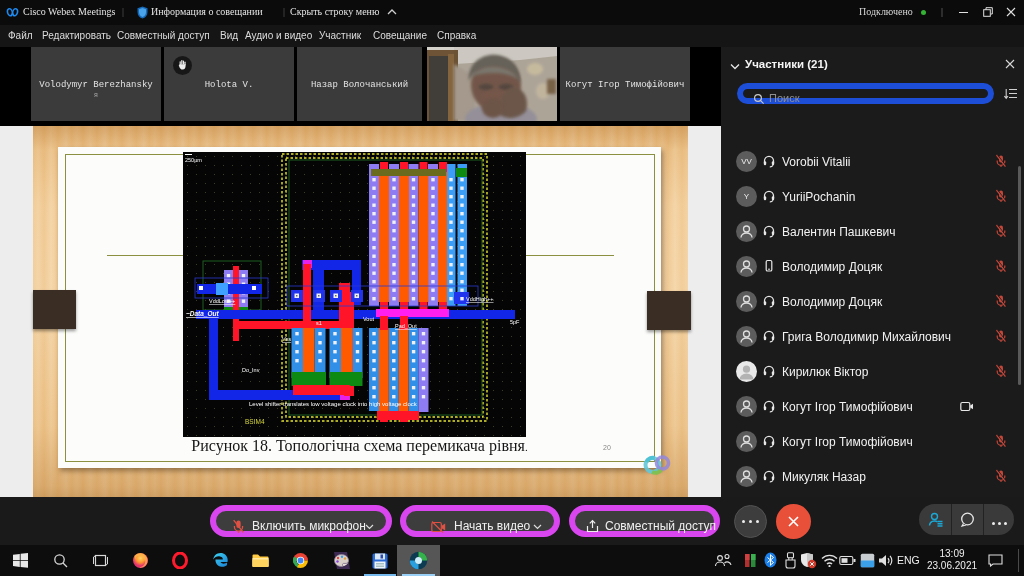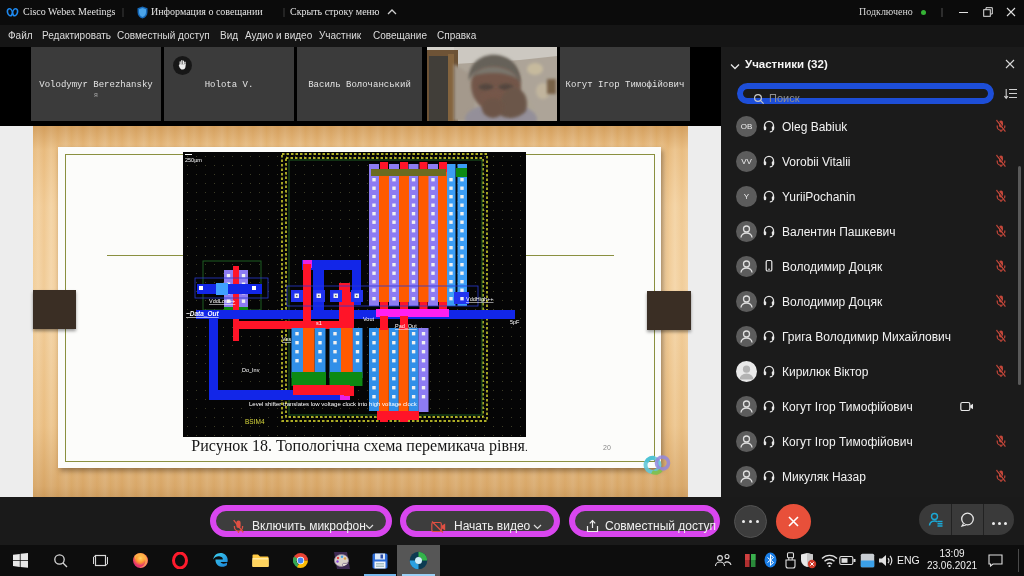--- a/index.html
+++ b/index.html
@@ -106,21 +106,21 @@
         <g fill="#ececec">
           <rect x="1.6" y="2.2" width="1.2" height="4" rx="0.6"></rect>
           <rect x="3.2" y="1.0" width="1.2" height="4.5" rx="0.6"></rect>
           <rect x="4.8" y="1.4" width="1.2" height="4.2" rx="0.6"></rect>
           <rect x="6.4" y="2.6" width="1.2" height="3.5" rx="0.6"></rect>
           <path d="M1.6 5.2 H7.6 V6.5 C7.6 9 6.6 10.6 4.6 10.6 C2.9 10.6 1.9 9.5 1.4 8 L0.9 6.4 Z"></path>
         </g>
       </svg>
     </div>
     <div class="tile" style="left:297px;width:125px">
-      <div class="tname">Василь Волочанський</div>
+      <div class="tname">Назар Волочанський</div>
     </div>
     <div class="tile" style="left:427px;width:130px;overflow:hidden">
       <svg width="130" height="74" viewBox="0 0 130 74" preserveAspectRatio="none">
         <defs>
           <filter id="vb" x="-30%" y="-30%" width="160%" height="160%">
             <feGaussianBlur stdDeviation="1.8"></feGaussianBlur>
           </filter>
         </defs>
         <rect x="0" y="0" width="130" height="74" fill="#b3ab9f"></rect>
         <path d="M0 0 H130 V9 L93 13 L28 17 L0 7 Z" fill="#d4d1ca"></path>
@@ -445,21 +445,21 @@
       <circle cx="9.5" cy="12" r="7" fill="none" stroke="#62c8d8" stroke-width="4" opacity="0.9"></circle>
       <circle cx="19.5" cy="10" r="6" fill="none" stroke="#9287dd" stroke-width="3.6" opacity="0.85"></circle>
       <path d="M9 19 a7 7 0 0 0 9 -2" stroke="#7ec14b" stroke-width="4" fill="none" opacity="0.9"></path>
       <path d="M3.5 9 a7 7 0 0 1 8 -4" stroke="#4fc3d4" stroke-width="4" fill="none"></path>
     </svg>
   </div>
   <div class="abs" id="panel">
     <svg style="position:absolute;left:9px;top:16px" width="10" height="7" viewBox="0 0 10 7">
       <path d="M1 1.5 L5 5.5 L9 1.5" stroke="#e8e8e8" stroke-width="1.3" fill="none"></path>
     </svg>
-    <div style="position:absolute;left:24px;top:11px;font-size:11.5px;font-weight:bold;color:#f5f5f5">Участники (32)</div>
+    <div style="position:absolute;left:24px;top:11px;font-size:11.5px;font-weight:bold;color:#f5f5f5">Участники (21)</div>
     <svg style="position:absolute;left:284px;top:12px" width="10" height="10" viewBox="0 0 10 10">
       <path d="M1 1 L9 9 M9 1 L1 9" stroke="#d8d8d8" stroke-width="1.1"></path>
     </svg>
     <div style="position:absolute;left:16px;top:36px;width:257px;height:21px;border:6px solid #1d4ed8;border-radius:11px">
       <svg style="position:absolute;left:10px;top:4px" width="12" height="12" viewBox="0 0 12 12">
         <circle cx="5" cy="5" r="3.4" stroke="#c9c9c9" stroke-width="1.2" fill="none"></circle>
         <path d="M7.6 7.6 L10.6 10.6" stroke="#c9c9c9" stroke-width="1.2"></path>
       </svg>
       <div style="position:absolute;left:26px;top:3px;font-size:11px;color:#909090">Поиск</div>
     </div>
@@ -493,30 +493,20 @@
         <symbol id="iperson" viewBox="0 0 21 21">
           <circle cx="10.5" cy="8" r="3" stroke="#dedede" stroke-width="1.3" fill="none"></circle>
           <path d="M5 16.5 a5.5 4.5 0 0 1 11 0" stroke="#dedede" stroke-width="1.3" fill="none"></path>
         </symbol>
         <symbol id="ipersonfill" viewBox="0 0 21 21">
           <circle cx="10.5" cy="8.2" r="3.6" fill="#b3b3b3"></circle>
           <path d="M3.5 18.5 a7 6 0 0 1 14 0 Z" fill="#b3b3b3"></path>
         </symbol>
       </defs>
     </svg>
-    <div class="prow" style="top:62px">
-      <div class="avatar">OB</div>
-      <svg class="hico" viewBox="0 0 14 14">
-        <use href="#ichead"></use>
-      </svg>
-      <div class="pname">Oleg Babiuk</div>
-      <svg class="mico" viewBox="0 0 12 14">
-        <use href="#imute"></use>
-      </svg>
-    </div>
     <div class="prow" style="top:97px">
       <div class="avatar">VV</div>
       <svg class="hico" viewBox="0 0 14 14">
         <use href="#ichead"></use>
       </svg>
       <div class="pname">Vorobii Vitalii</div>
       <svg class="mico" viewBox="0 0 12 14">
         <use href="#imute"></use>
       </svg>
     </div>

